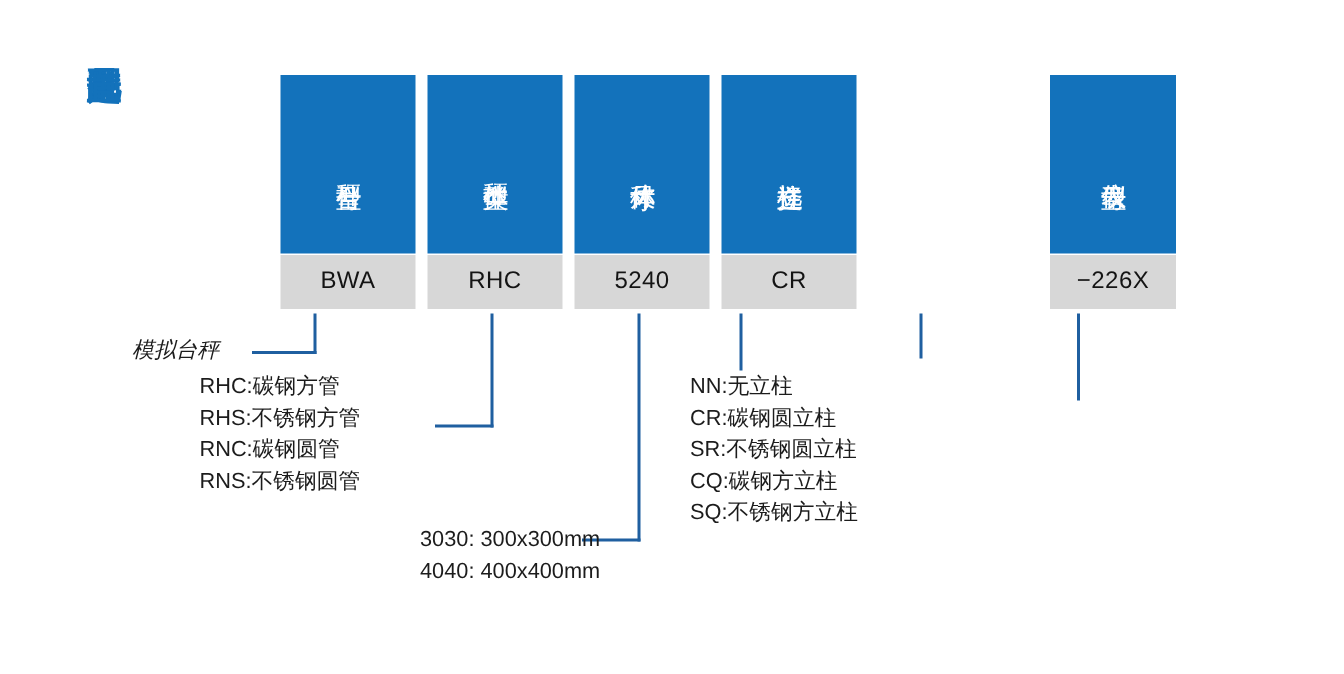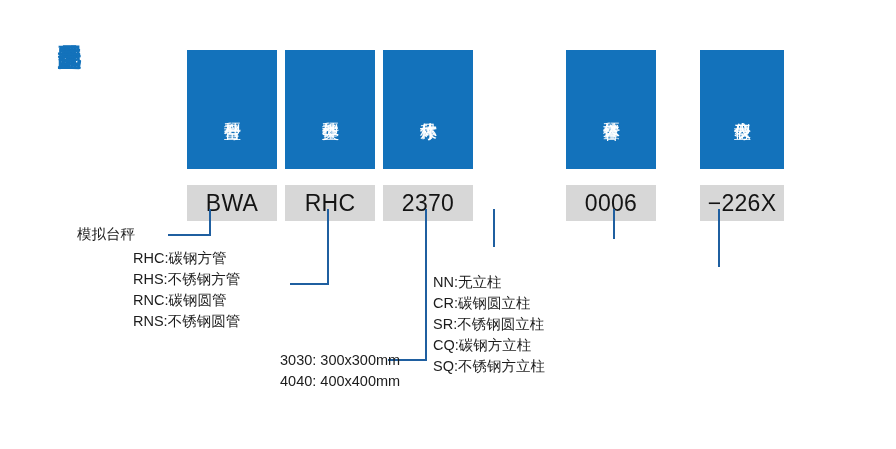--- a/index.html
+++ b/index.html
@@ -44,25 +44,25 @@
     text-orientation:upright;
     font-size:17px;
     line-height:24px;
     letter-spacing:0.5px;
     white-space:nowrap;
   }
   .col .val{
     background:#d7d7d7;
     color:#141414;
     height:36px;
-    margin-top:16px;
+    margin-top:1px;
     display:flex;
     align-items:center;
     justify-content:center;
-    font-size:23px;
+    font-size:16px;
     letter-spacing:0.3px;
   }
 
   
   .vline{position:absolute;background:#1f5fa0;width:2px;}
   .hline{position:absolute;background:#1f5fa0;height:2px;}
 
   
   .note{
     position:absolute;
@@ -91,30 +91,30 @@
     <div class="head">
       <span>秤体类型</span>
     </div>
     <div class="val">RHC</div>
   </div>
 
   <div class="col" style="left:383px;width:90px;">
     <div class="head">
       <span>称体尺寸</span>
     </div>
-    <div class="val">2370</div>
+    <div class="val">5240</div>
   </div>
 
+  <div class="col" style="left:481px;width:90px;">
+    <div class="head">
+      <span>立柱选择</span>
+    </div>
+    <div class="val">CR</div>
+  </div>
 
-  <div class="col" style="left:566px;width:90px;">
-    <div class="head">
-      <span>秤体容量</span>
-    </div>
-    <div class="val">0006</div>
-  </div>
 
   <div class="col" style="left:664px;width:84px;padding-left:36px;">
     <div class="head">
       <span>仪表型号</span>
     </div>
     <div class="val">−226X</div>
   </div>
 
   <div class="vline" style="left:209px;top:209px;height:27px;"></div>
   <div class="hline" style="left:168px;top:234px;width:43px;"></div>
@@ -124,31 +124,31 @@
 
   <div class="vline" style="left:425px;top:209px;height:152px;"></div>
   <div class="hline" style="left:388px;top:359px;width:39px;"></div>
 
   <div class="vline" style="left:493px;top:209px;height:38px;"></div>
 
   <div class="vline" style="left:613px;top:209px;height:30px;"></div>
 
   <div class="vline" style="left:718px;top:209px;height:58px;"></div>
 
-  <div class="note" style="left:77px;top:224px;">模拟台秤</div>
+  <div class="note" style="left:88px;top:224px;font-style:italic;">模拟台秤</div>
 
   <div class="note" style="left:133px;top:248px;">RHC:碳钢方管
 RHS:不锈钢方管
 RNC:碳钢圆管
 RNS:不锈钢圆管</div>
 
   <div class="note" style="left:245px;top:350px;margin-left:35px;">3030: 300x300mm
 4040: 400x400mm</div>
 
-  <div class="note" style="left:433px;top:248px;margin-top:24px;">NN:无立柱
+  <div class="note" style="left:460px;top:248px;">NN:无立柱
 CR:碳钢圆立柱
 SR:不锈钢圆立柱
 CQ:碳钢方立柱
 SQ:不锈钢方立柱</div>
 
 
 
 </div>
 
 </body></html>

